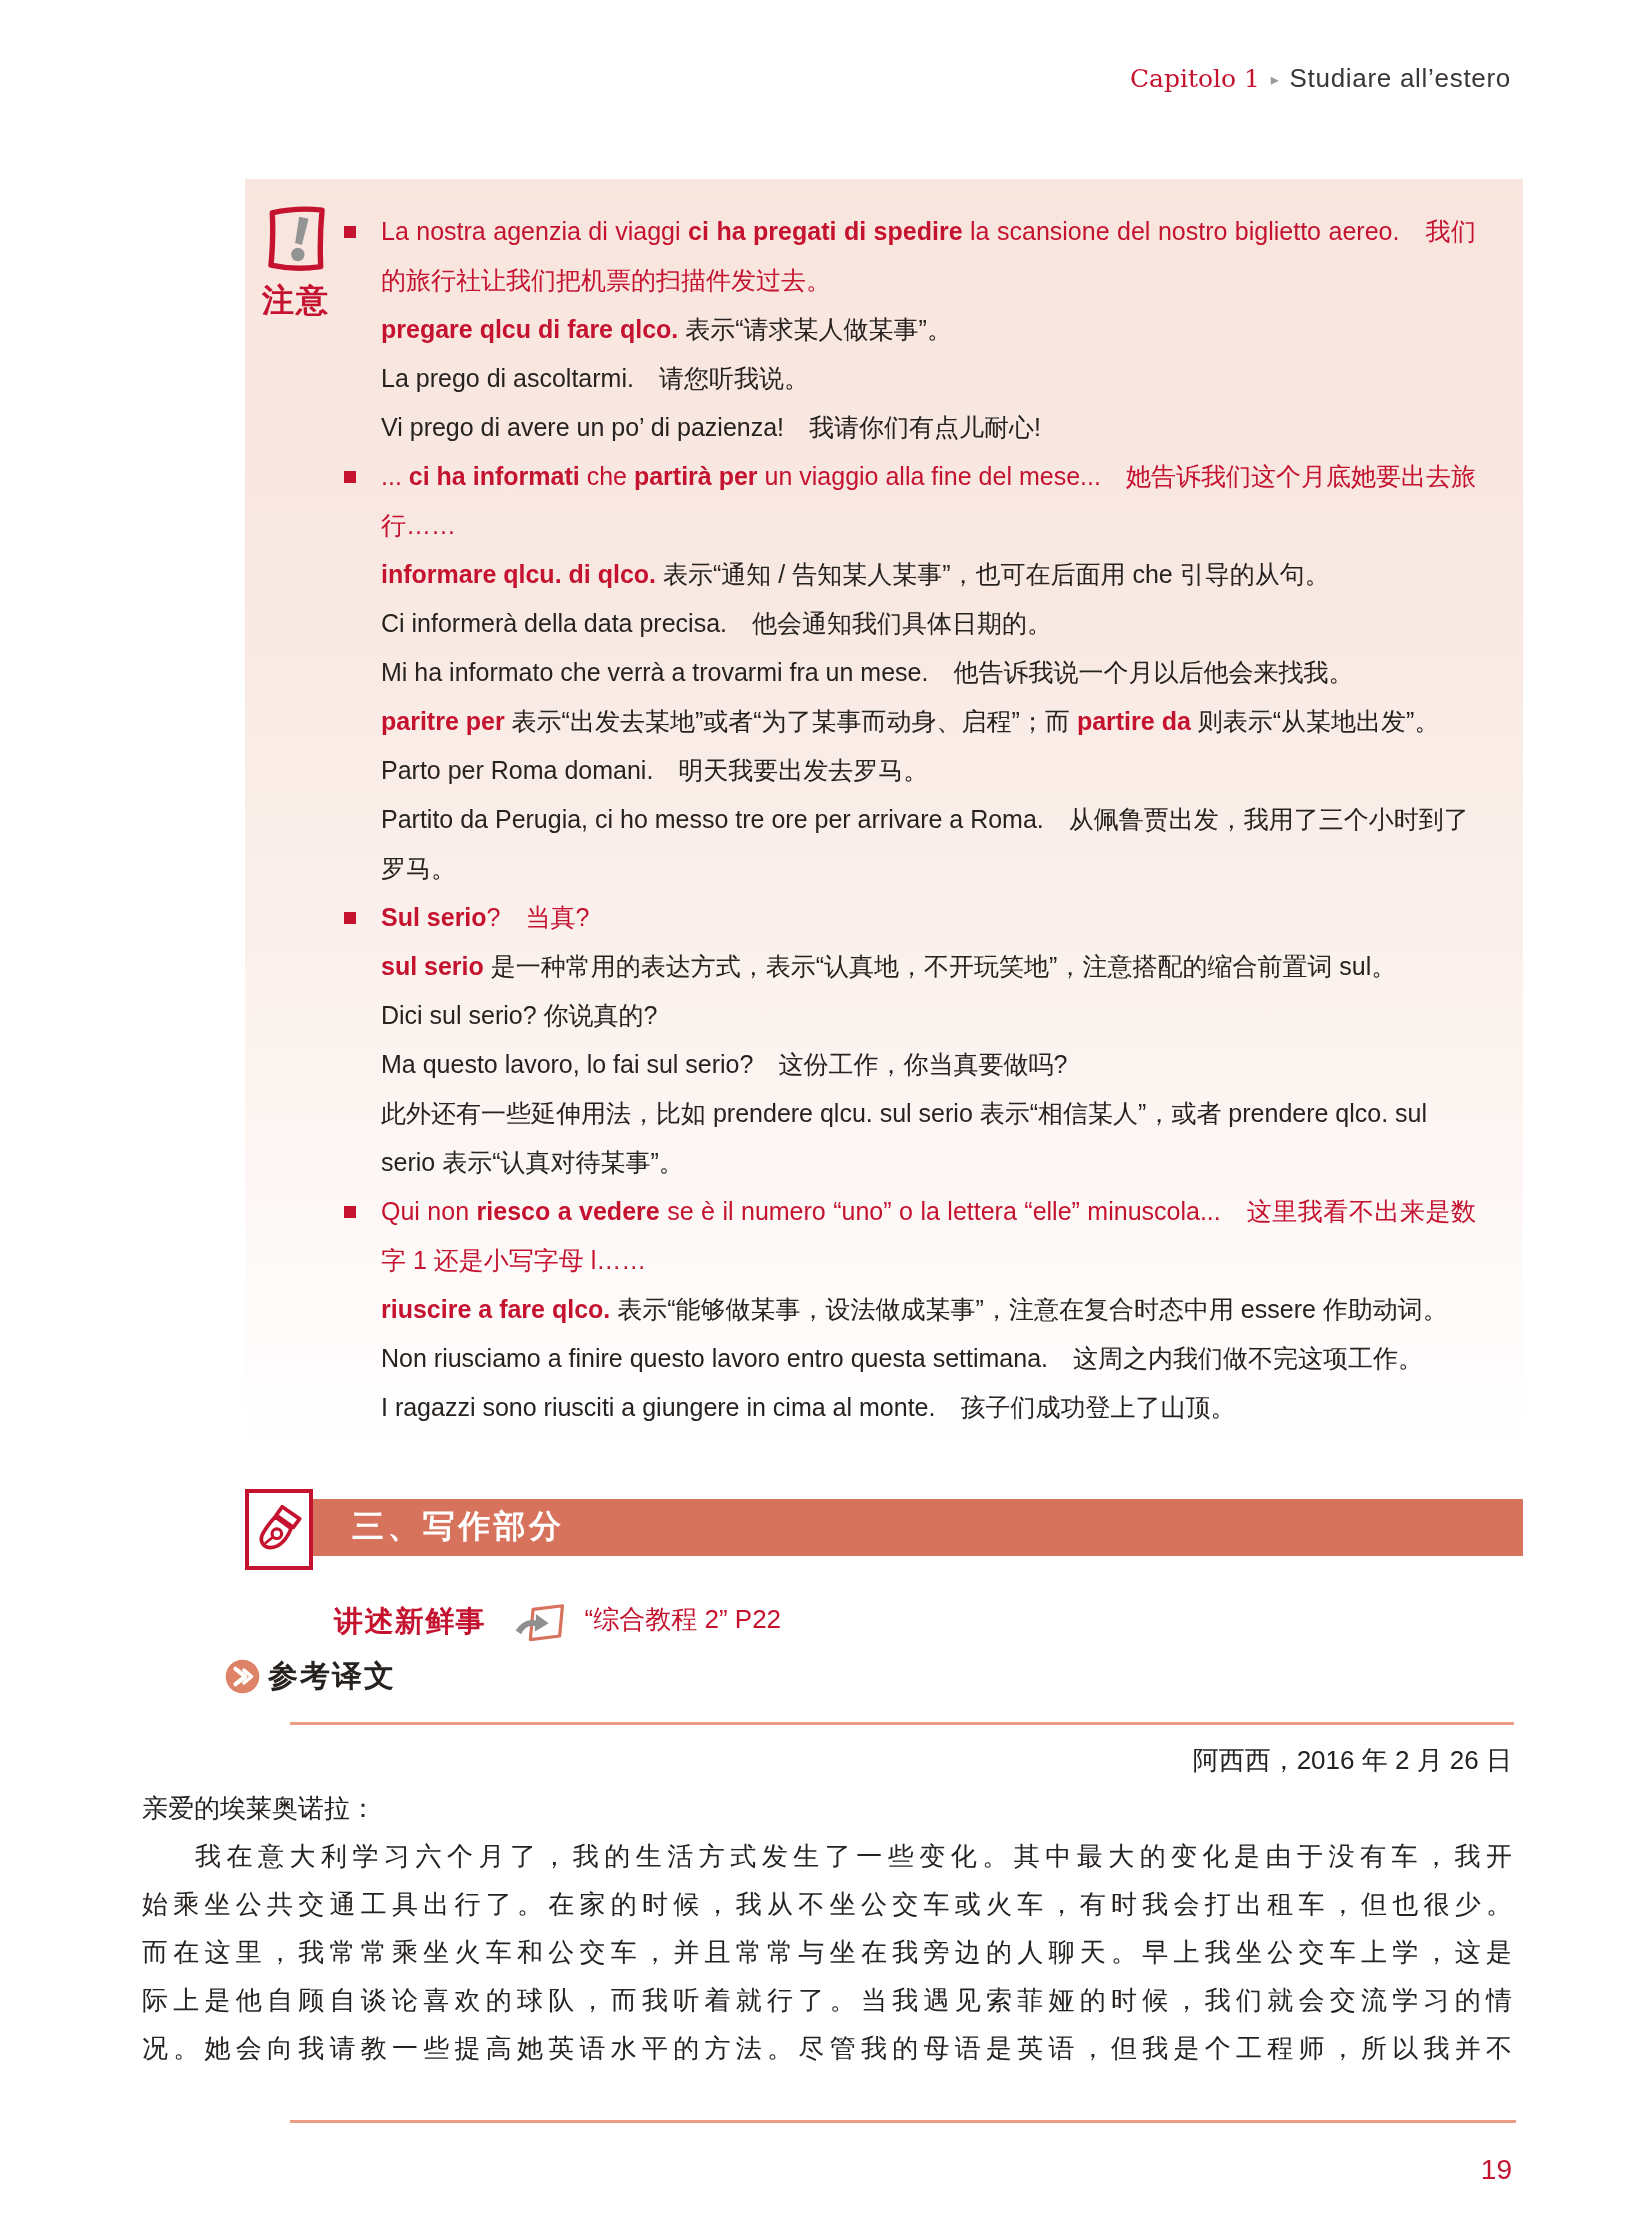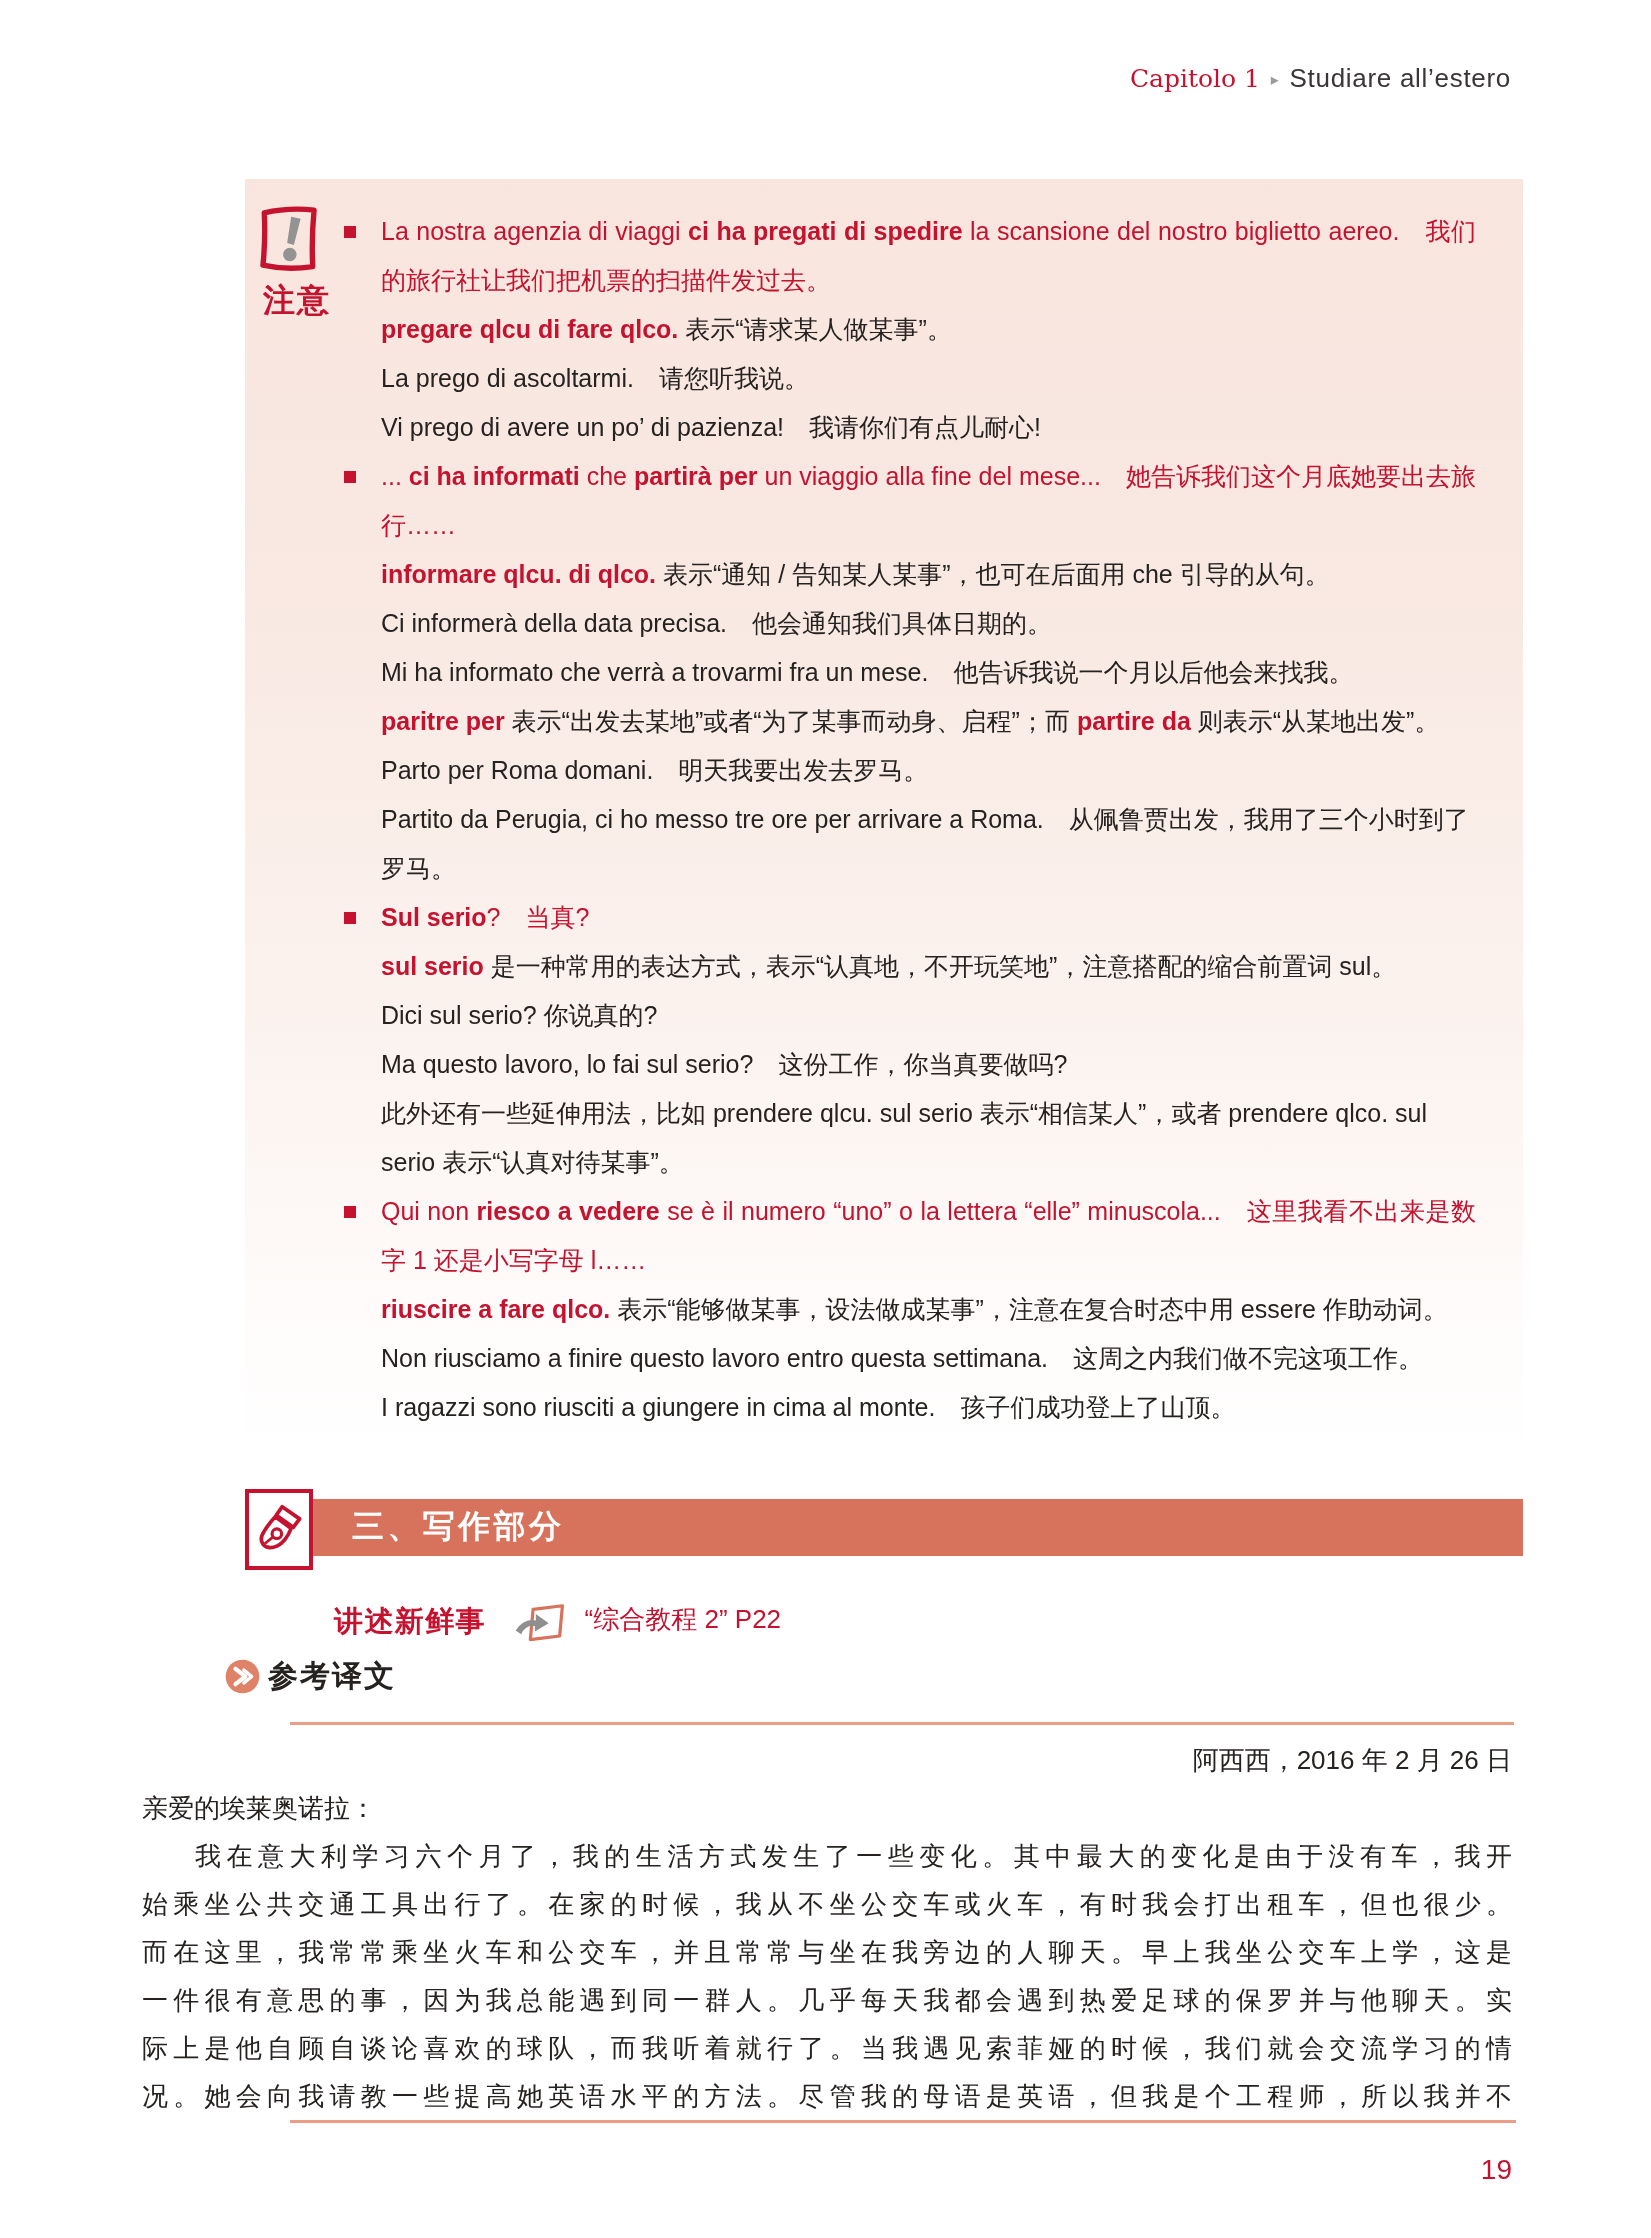--- a/index.html
+++ b/index.html
@@ -10,21 +10,21 @@
   
   .page-header{position:absolute;top:63px;right:140px;display:flex;align-items:center;gap:10.8px;text-align:center;}
   .chapter{font-family:"DejaVu Serif",serif;color:var(--accent-red,#c4122f);font-size:25px;}
   .head-sep{color:#9a9a9a;font-size:16px;transform:translateY(0.7px);}
   .head-title{color:#3a3536;font-size:26px;letter-spacing:0.7px;}
   
   .note-box{
     position:absolute;left:245px;top:179px;width:1278px;
     background:linear-gradient(180deg,var(--note-bg-top,#f8e5de) 0%,#f9e9e3 35%,#fbf2ee 65%,#fefbfa 88%,#ffffff 100%);
   }
-  .note-badge{position:absolute;left:0;top:23px;width:86px;text-align:right;}
+  .note-badge{position:absolute;left:8px;top:23px;width:86px;text-align:center;}
   .note-badge svg{width:69px;height:74px;display:block;margin:0 auto;}
   .note-label{font-size:32px;font-weight:bold;color:var(--accent-red,#c4122f);margin-top:2.7px;letter-spacing:2px;}
   .note-content{padding:28px 47px 27px 136px;}
   .bullet-item{position:relative;}
   .bullet-marker{position:absolute;left:-37px;top:19px;width:11.5px;height:11.5px;background:var(--accent-red,#c4122f);}
   .note-line{font-size:25px;line-height:49px;}
   .note-line.lead{text-align:justify;}
   .seg-red{color:var(--accent-red,#c4122f);}
   .seg-redb{color:var(--accent-red,#c4122f);font-weight:bold;}
   .seg-blk{color:#262220;}
@@ -154,21 +154,20 @@
 
   <hr class="rule rule-top">
 
   <div class="letter">
     <div class="letter-date">阿西西，2016 年 2 月 26 日</div>
     <div class="letter-salutation">亲爱的埃莱奥诺拉：</div>
     <div id="letter-body">
         <div class="letter-line indent">我在意大利学习六个月了，我的生活方式发生了一些变化。其中最大的变化是由于没有车，我开</div>
         <div class="letter-line">始乘坐公共交通工具出行了。在家的时候，我从不坐公交车或火车，有时我会打出租车，但也很少。</div>
         <div class="letter-line">而在这里，我常常乘坐火车和公交车，并且常常与坐在我旁边的人聊天。早上我坐公交车上学，这是</div>
-        <div class="letter-line">一件很有意思的事，因为我总能遇到同一群人。几乎每天我都会遇到热爱足球的保罗并与他聊天。实</div>
         <div class="letter-line">际上是他自顾自谈论喜欢的球队，而我听着就行了。当我遇见索菲娅的时候，我们就会交流学习的情</div>
         <div class="letter-line">况。她会向我请教一些提高她英语水平的方法。尽管我的母语是英语，但我是个工程师，所以我并不</div>
       </div>
   </div>
 
   <hr class="rule rule-bottom">
 
   <div class="page-num">19</div>
 
 </div>

